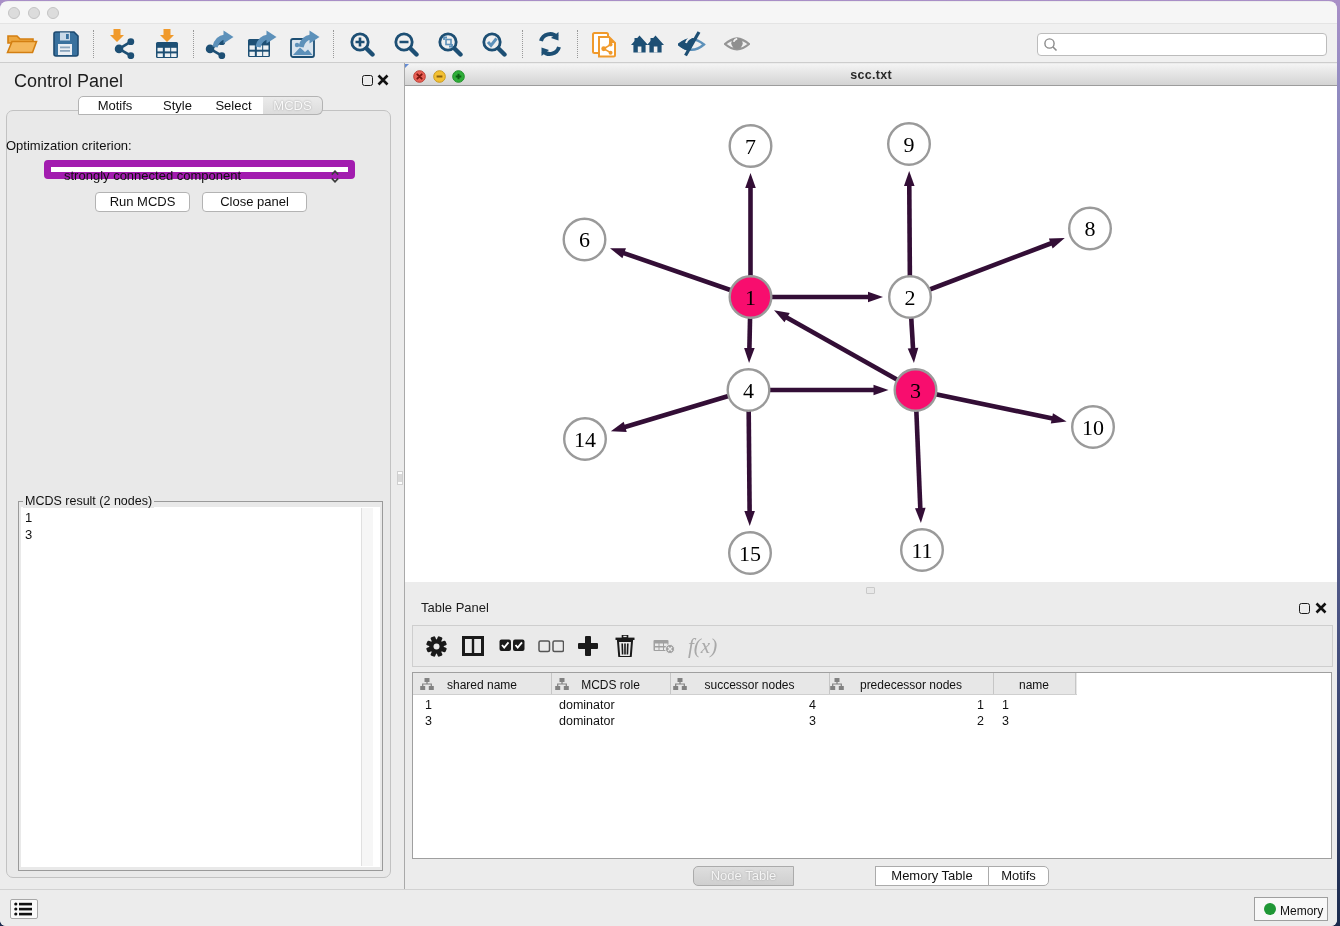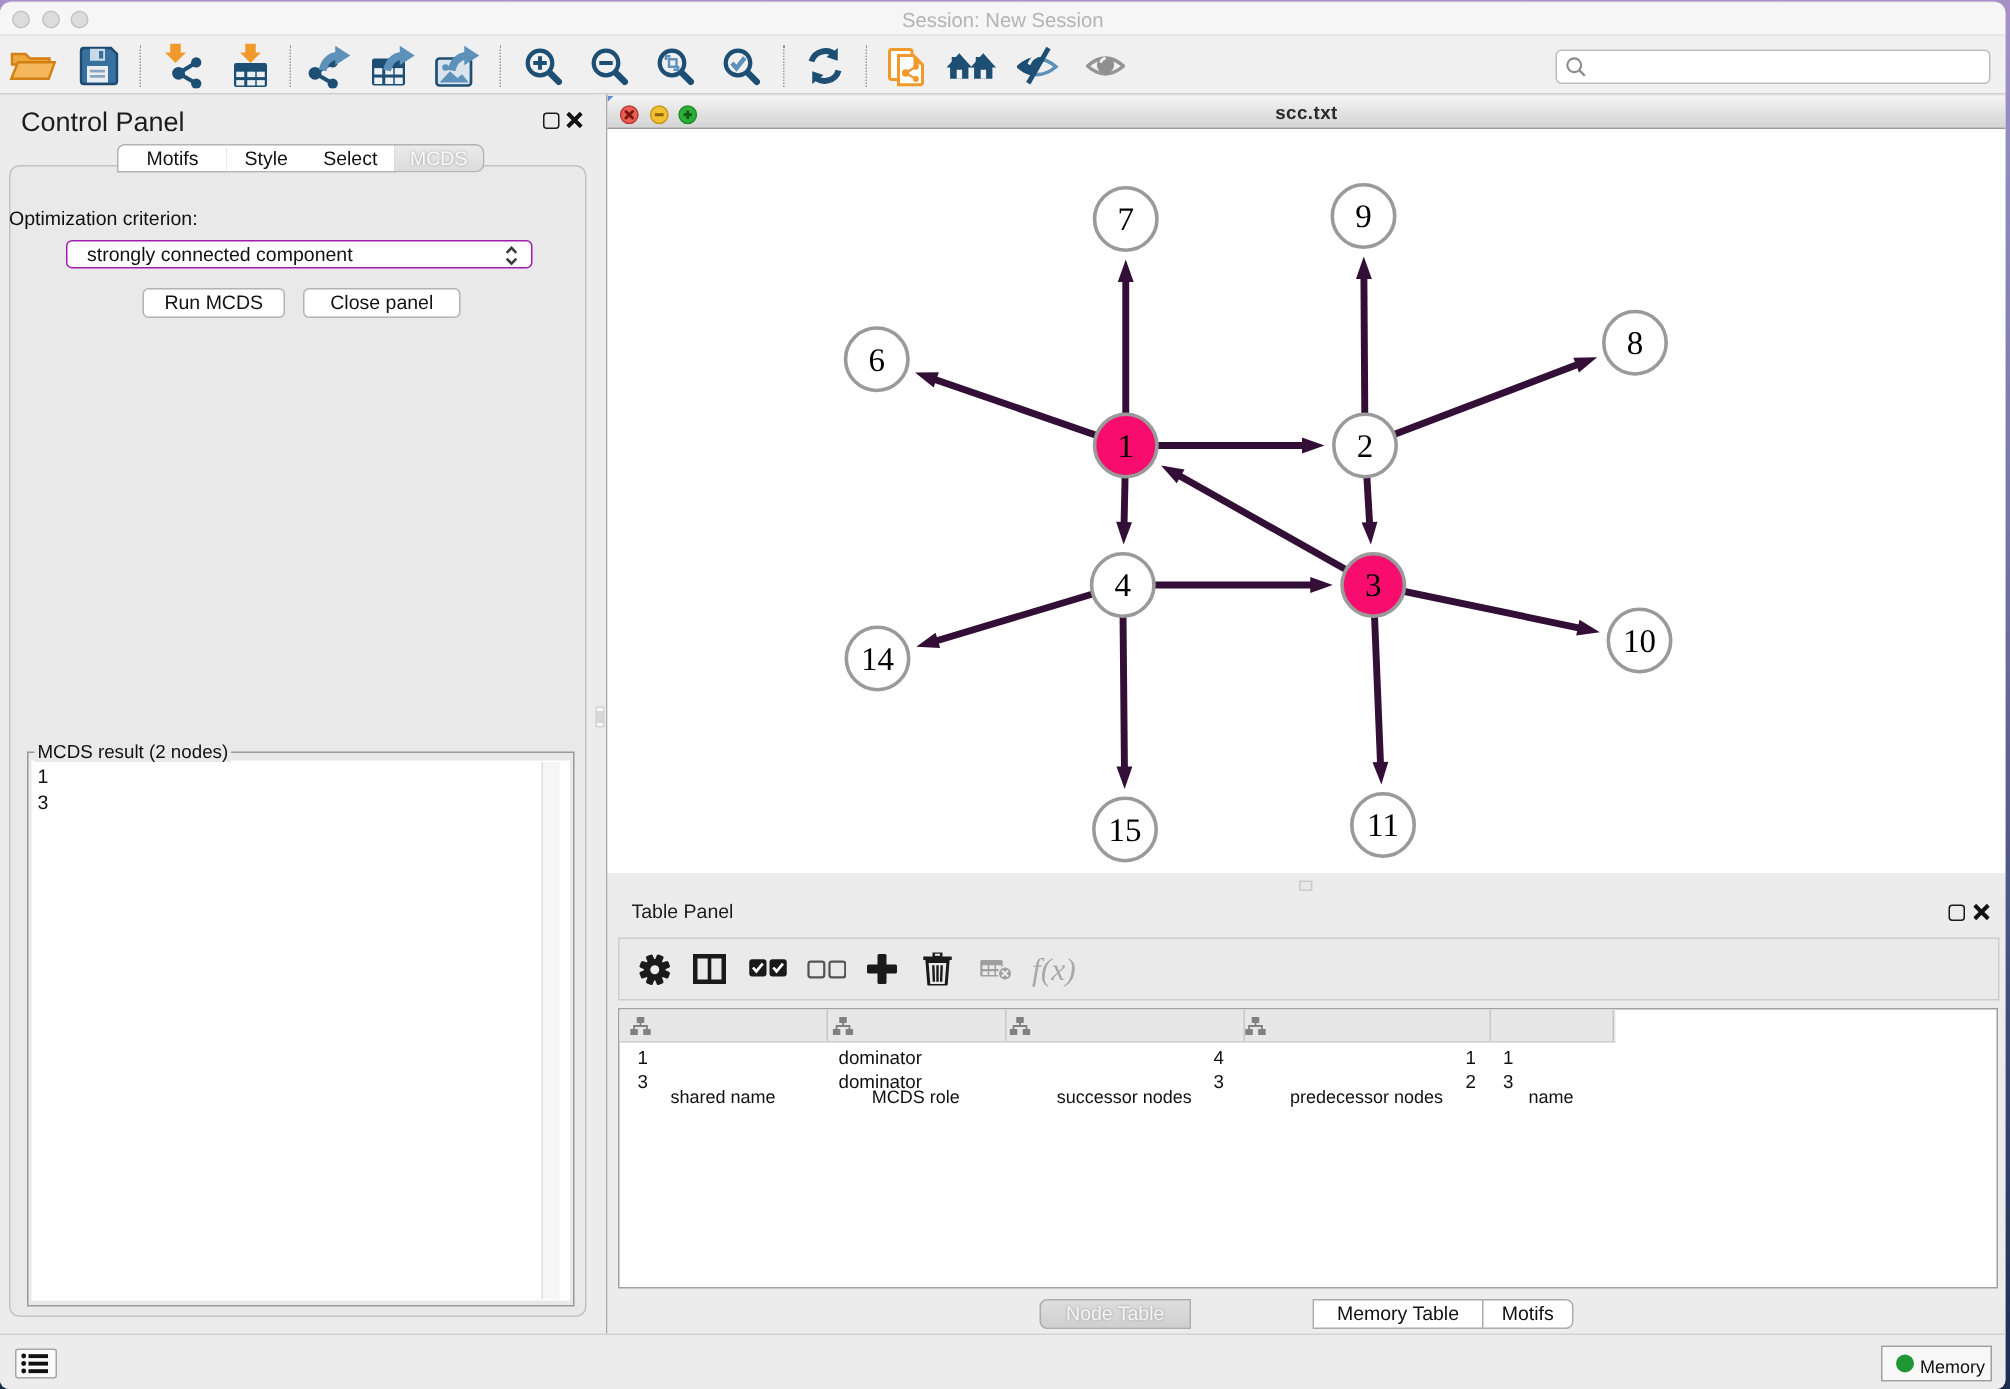--- a/index.html
+++ b/index.html
@@ -25,21 +25,21 @@
   #vdivider{left:398px;top:63px;width:7px;height:826px;background:#ececec;}
   #vline{left:404px;top:63px;width:1px;height:826px;background:#a9a9a9;}
   
   #cptitle{left:14px;top:71px;font-size:18px;color:#1c1c1c;}
   .wmax{position:absolute;width:11px;height:11px;border:1.6px solid #1a1a1a;border-radius:2.5px;box-sizing:border-box;}
   #cppanel{left:6px;top:110px;width:385px;height:768px;background:#e9e9e9;
            border:1px solid #c2c2c2;border-radius:7px;box-sizing:border-box;}
   .tab{position:absolute;top:96px;height:19px;box-sizing:border-box;background:#fff;
        border:1px solid #b3b3b3;font-size:13px;color:#111;text-align:center;line-height:17px;}
   #optlabel{left:6px;top:138px;width:345px;font-size:13px;color:#111;}
-  #optsel{left:44px;top:160px;width:311px;height:19px;background:#fff;border:1px solid #a21caf;
+  #optsel{left:44px;top:160px;width:311px;height:19px;background:#fff;border:7px solid #a21caf;
           border-radius:4px;box-sizing:border-box;font-size:13px;color:#111;line-height:17px;padding-left:13px;}
   .btn{position:absolute;top:192px;height:20px;background:#fff;border:1px solid #b3b3b3;border-radius:4px;
        box-sizing:border-box;font-size:13px;color:#111;text-align:center;line-height:18px;}
   #fieldset{left:18px;top:501px;width:365px;height:370px;border:1px solid #9a9a9a;box-sizing:border-box;}
   #legend{left:23px;top:494px;background:#e9e9e9;font-size:12.5px;color:#111;padding:0 2px;}
   #resultbox{left:21px;top:507px;width:359px;height:360px;background:#fff;}
   #resulttext{left:25px;top:510px;font-size:13px;color:#111;line-height:16.5px;}
   #scrolltrack{left:361px;top:508px;width:11px;height:358px;background:#f6f6f6;
                border-left:1px solid #e0e0e0;}
   #nettitle{left:405px;top:64px;width:932px;height:22px;
@@ -49,39 +49,38 @@
   #canvas{left:405px;top:86px;width:932px;height:496px;background:#fff;}
   #hdivider{left:405px;top:582px;width:932px;height:14px;background:#ececec;}
   
   #tablepanel{left:405px;top:596px;width:932px;height:293px;background:#ececec;}
   #tptitle{left:421px;top:600px;font-size:13px;color:#1c1c1c;}
   #tptoolbar{left:412px;top:625px;width:921px;height:42px;background:#eaeaea;
              border:1px solid #cecece;box-sizing:border-box;}
   #tframe{left:412px;top:672px;width:920px;height:187px;background:#fff;border:1px solid #9f9f9f;box-sizing:border-box;}
   #thead{left:413px;top:673px;width:664px;height:22px;background:#e7e7e7;border-bottom:1px solid #cfcfcf;box-sizing:border-box;}
   .hsep{position:absolute;top:673px;height:21px;width:1px;background:#c6c6c6;}
-  .hcell{position:absolute;top:678px;font-size:12px;color:#111;text-align:center;margin-top:46px;}
+  .hcell{position:absolute;top:678px;font-size:12px;color:#111;text-align:center;}
   .dcell{position:absolute;font-size:12.5px;color:#111;}
   .btab{position:absolute;top:866px;height:20px;background:#fff;border:1px solid #ababab;
         box-sizing:border-box;font-size:13px;color:#111;text-align:center;line-height:18px;}
   
   #statusbar{left:0;top:889px;width:1337px;height:37px;background:#ececec;border-top:1px solid #d2d2d2;box-sizing:border-box;}
   #listbtn{left:10px;top:899px;width:28px;height:20px;background:#fafafa;border:1px solid #a8a8a8;box-sizing:border-box;border-radius:2px;}
   #membtn{left:1254px;top:897px;width:74px;height:24px;background:#f8f8f8;border:1px solid #9f9f9f;box-sizing:border-box;}
 </style>
 </head>
 <body>
 <div id="win">
     <div id="app">
 
   <div class="abs" id="titlebar"></div>
   <div class="tdot" style="left:8px;"></div>
   <div class="tdot" style="left:27.5px;"></div>
   <div class="tdot" style="left:47px;"></div>
-  <div class="abs" id="wtitle">Session: New Session</div>
 
   <div class="abs" id="toolbar"></div>
   <div class="tsep" style="left:93px;"></div>
   <div class="tsep" style="left:193px;"></div>
   <div class="tsep" style="left:333px;"></div>
   <div class="tsep" style="left:522px;"></div>
   <div class="tsep" style="left:577px;"></div>
   <div id="icons">
         <svg style="position:absolute;left:6px;top:31px" width="32" height="26" viewBox="0 0 32 26">
           <path d="M2 5 h9 l3 3 h13 v4 h-25 Z" fill="#eda73f" stroke="#d37f12" stroke-width="1.6"></path>

